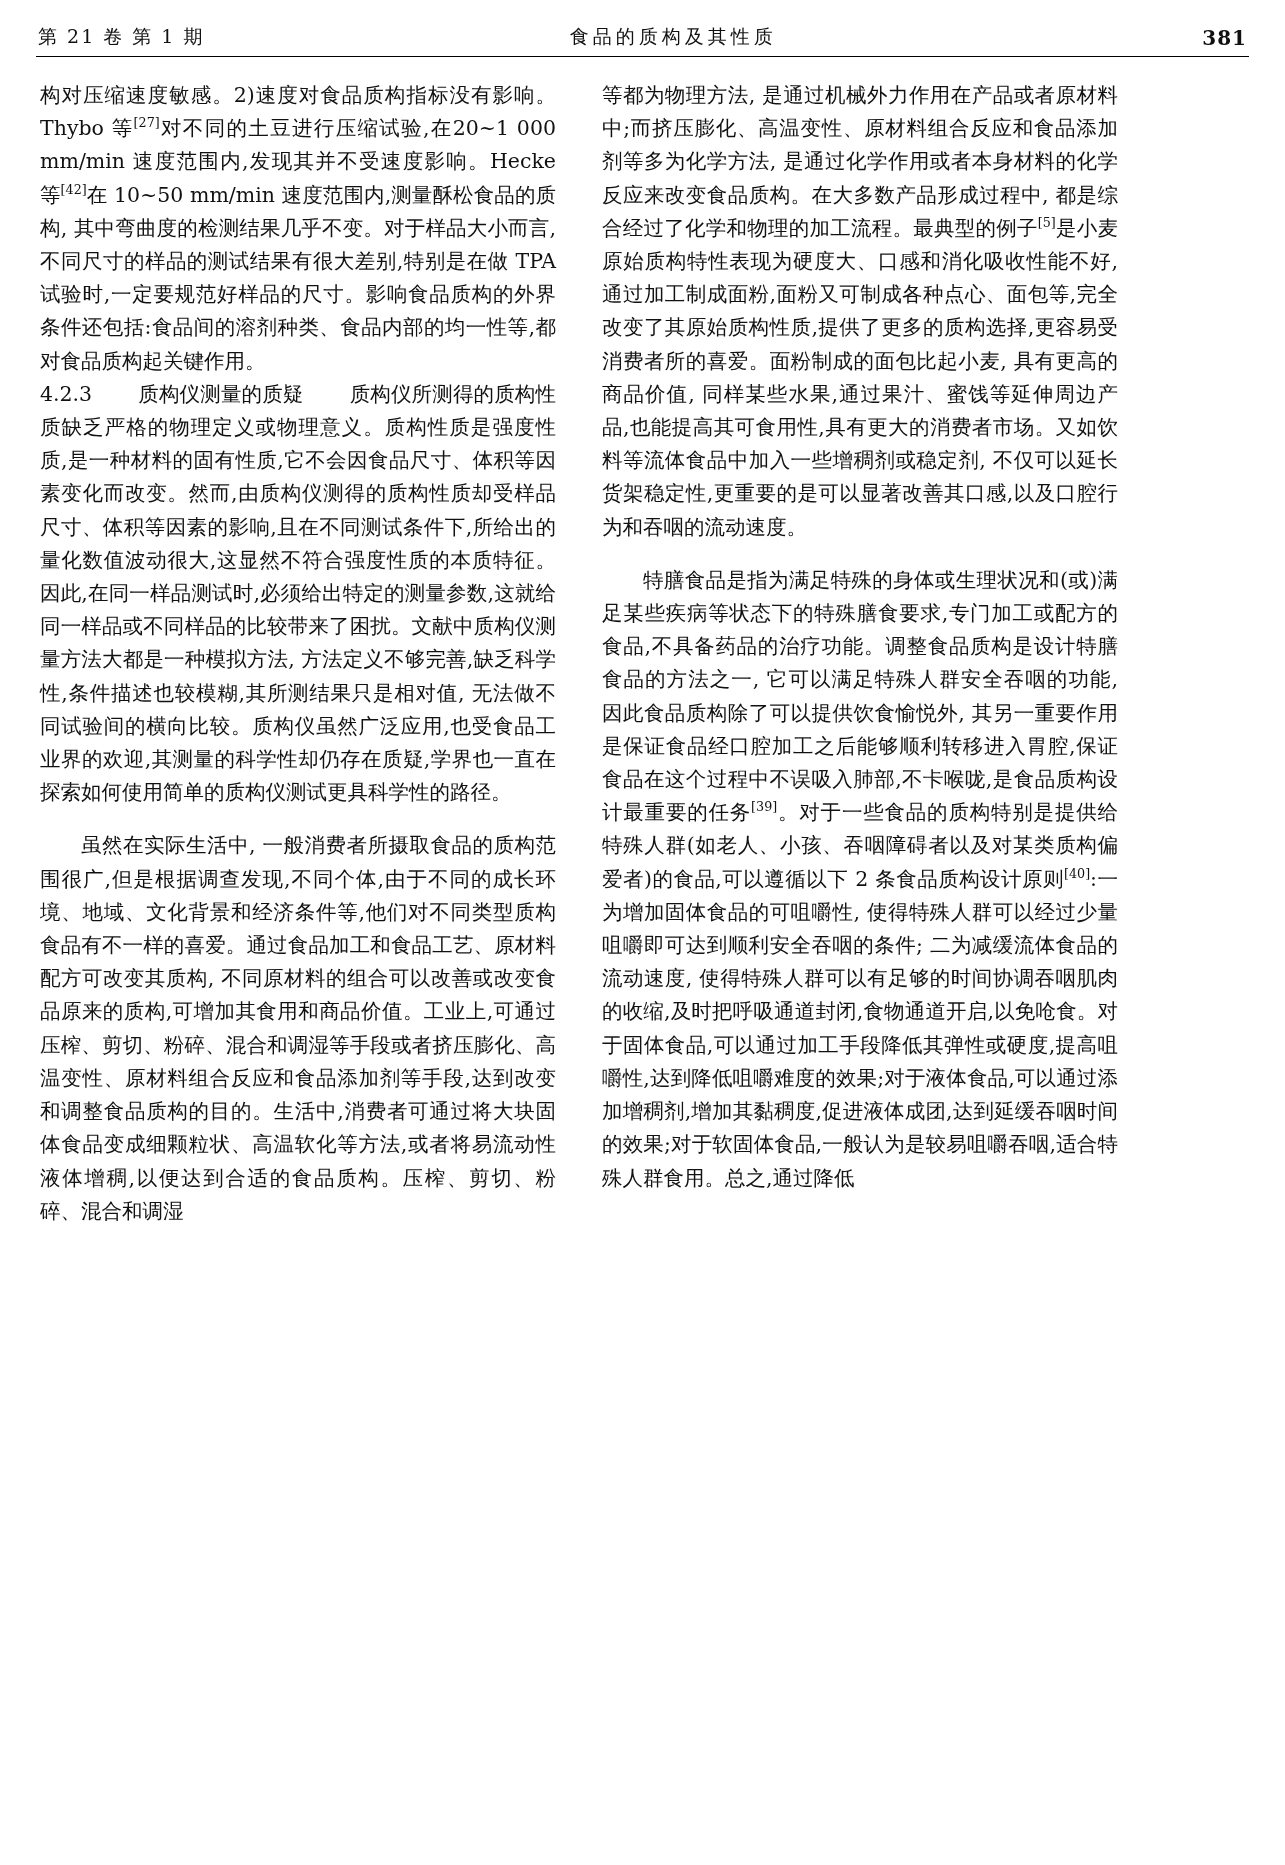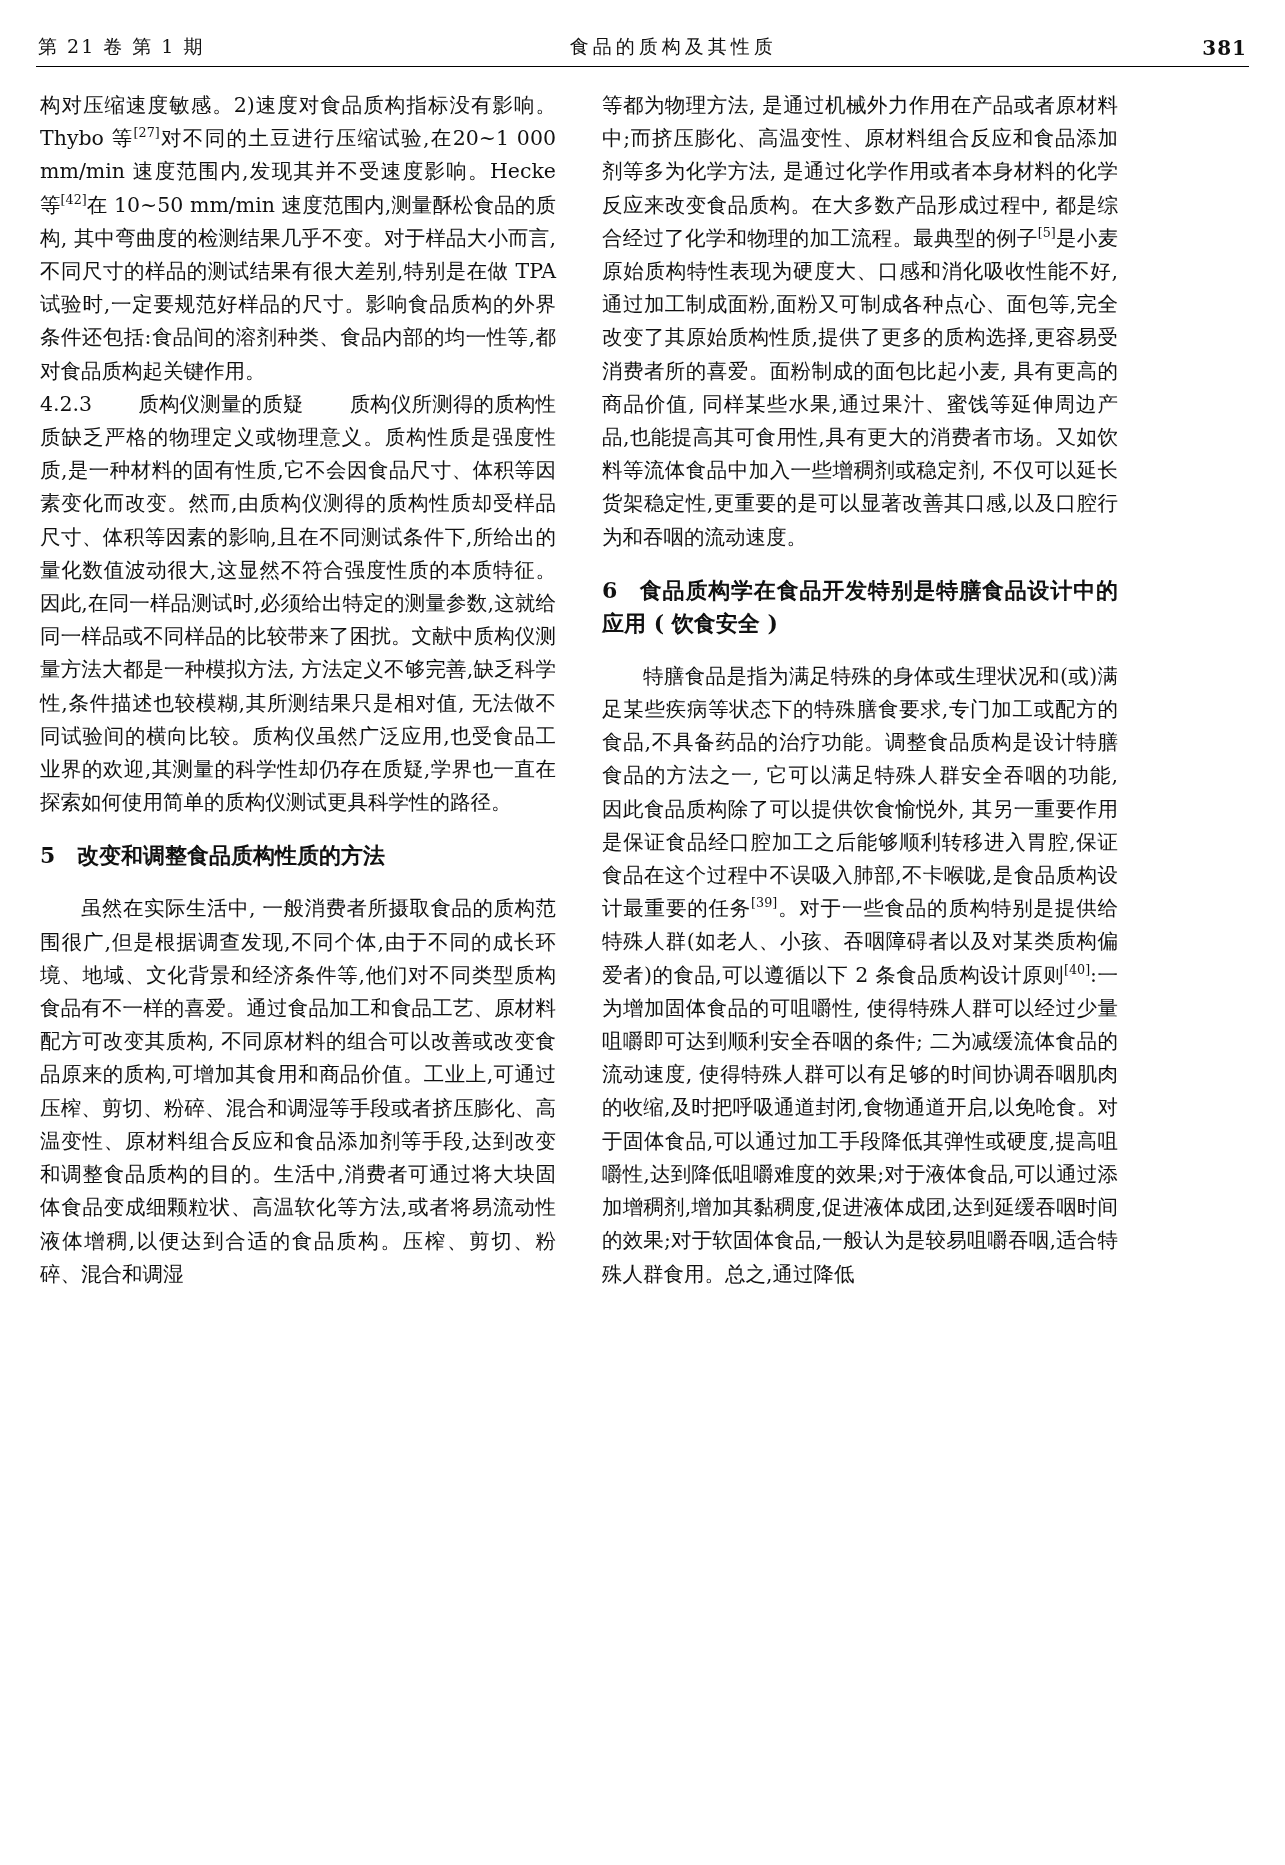--- a/index.html
+++ b/index.html
@@ -20,21 +20,21 @@
     height: 1865px;
     position: relative;
     box-sizing: border-box;
     padding: 0 26px;
   }
   
   .header {
     display: flex;
     align-items: flex-end;
     justify-content: space-between;
-    padding: 26px 12px 6px 12px;
+    padding: 16px 12px 6px 12px;
     font-size: 19px;
     letter-spacing: 0.5px;
   }
   .header .vol {
     white-space: nowrap;
     letter-spacing: 2px;
   }
   .header .title {
     letter-spacing: 4px;
     font-weight: 400;
@@ -110,36 +110,28 @@
       <p>构对压缩速度敏感。2)速度对食品质构指标没有影响。Thybo 等<sup>[27]</sup>对不同的土豆进行压缩试验,在20~1 000 mm/min 速度范围内,发现其并不受速度影响。Hecke 等<sup>[42]</sup>在 10~50 mm/min 速度范围内,测量酥松食品的质构, 其中弯曲度的检测结果几乎不变。对于样品大小而言,不同尺寸的样品的测试结果有很大差别,特别是在做 TPA 试验时,一定要规范好样品的尺寸。影响食品质构的外界条件还包括:食品间的溶剂种类、食品内部的均一性等,都对食品质构起关键作用。</p>
 
       <p>
         <span>4.2.3</span>
         <span class="wide-space"></span>
         <span>质构仪测量的质疑</span>
         <span class="wide-space"></span>
         <span>质构仪所测得的质构性质缺乏严格的物理定义或物理意义。质构性质是强度性质,是一种材料的固有性质,它不会因食品尺寸、体积等因素变化而改变。然而,由质构仪测得的质构性质却受样品尺寸、体积等因素的影响,且在不同测试条件下,所给出的量化数值波动很大,这显然不符合强度性质的本质特征。因此,在同一样品测试时,必须给出特定的测量参数,这就给同一样品或不同样品的比较带来了困扰。文献中质构仪测量方法大都是一种模拟方法, 方法定义不够完善,缺乏科学性,条件描述也较模糊,其所测结果只是相对值, 无法做不同试验间的横向比较。质构仪虽然广泛应用,也受食品工业界的欢迎,其测量的科学性却仍存在质疑,学界也一直在探索如何使用简单的质构仪测试更具科学性的路径。</span>
       </p>
 
-      <div class="sec-head">
-        <span class="num">5</span>
-        <span>改变和调整食品质构性质的方法</span>
-      </div>
 
       <p class="ind">虽然在实际生活中, 一般消费者所摄取食品的质构范围很广,但是根据调查发现,不同个体,由于不同的成长环境、地域、文化背景和经济条件等,他们对不同类型质构食品有不一样的喜爱。通过食品加工和食品工艺、原材料配方可改变其质构, 不同原材料的组合可以改善或改变食品原来的质构,可增加其食用和商品价值。工业上,可通过压榨、剪切、粉碎、混合和调湿等手段或者挤压膨化、高温变性、原材料组合反应和食品添加剂等手段,达到改变和调整食品质构的目的。生活中,消费者可通过将大块固体食品变成细颗粒状、高温软化等方法,或者将易流动性液体增稠,以便达到合适的食品质构。压榨、剪切、粉碎、混合和调湿</p>
 
     </div>
 
     <div class="col">
 
       <p>等都为物理方法, 是通过机械外力作用在产品或者原材料中;而挤压膨化、高温变性、原材料组合反应和食品添加剂等多为化学方法, 是通过化学作用或者本身材料的化学反应来改变食品质构。在大多数产品形成过程中, 都是综合经过了化学和物理的加工流程。最典型的例子<sup>[5]</sup>是小麦原始质构特性表现为硬度大、口感和消化吸收性能不好,通过加工制成面粉,面粉又可制成各种点心、面包等,完全改变了其原始质构性质,提供了更多的质构选择,更容易受消费者所的喜爱。面粉制成的面包比起小麦, 具有更高的商品价值, 同样某些水果,通过果汁、蜜饯等延伸周边产品,也能提高其可食用性,具有更大的消费者市场。又如饮料等流体食品中加入一些增稠剂或稳定剂, 不仅可以延长货架稳定性,更重要的是可以显著改善其口感,以及口腔行为和吞咽的流动速度。</p>
 
-      <div class="sec-head">
-        <span class="num">6</span>
-        <span>食品质构学在食品开发特别是特膳食品设计中的应用 ( 饮食安全 )</span>
-      </div>
 
       <p class="ind">特膳食品是指为满足特殊的身体或生理状况和(或)满足某些疾病等状态下的特殊膳食要求,专门加工或配方的食品,不具备药品的治疗功能。调整食品质构是设计特膳食品的方法之一, 它可以满足特殊人群安全吞咽的功能, 因此食品质构除了可以提供饮食愉悦外, 其另一重要作用是保证食品经口腔加工之后能够顺利转移进入胃腔,保证食品在这个过程中不误吸入肺部,不卡喉咙,是食品质构设计最重要的任务<sup>[39]</sup>。对于一些食品的质构特别是提供给特殊人群(如老人、小孩、吞咽障碍者以及对某类质构偏爱者)的食品,可以遵循以下 2 条食品质构设计原则<sup>[40]</sup>:一为增加固体食品的可咀嚼性, 使得特殊人群可以经过少量咀嚼即可达到顺利安全吞咽的条件; 二为减缓流体食品的流动速度, 使得特殊人群可以有足够的时间协调吞咽肌肉的收缩,及时把呼吸通道封闭,食物通道开启,以免呛食。对于固体食品,可以通过加工手段降低其弹性或硬度,提高咀嚼性,达到降低咀嚼难度的效果;对于液体食品,可以通过添加增稠剂,增加其黏稠度,促进液体成团,达到延缓吞咽时间的效果;对于软固体食品,一般认为是较易咀嚼吞咽,适合特殊人群食用。总之,通过降低</p>
 
     </div>
 
   </div>
 </div>
 
 </body></html>

